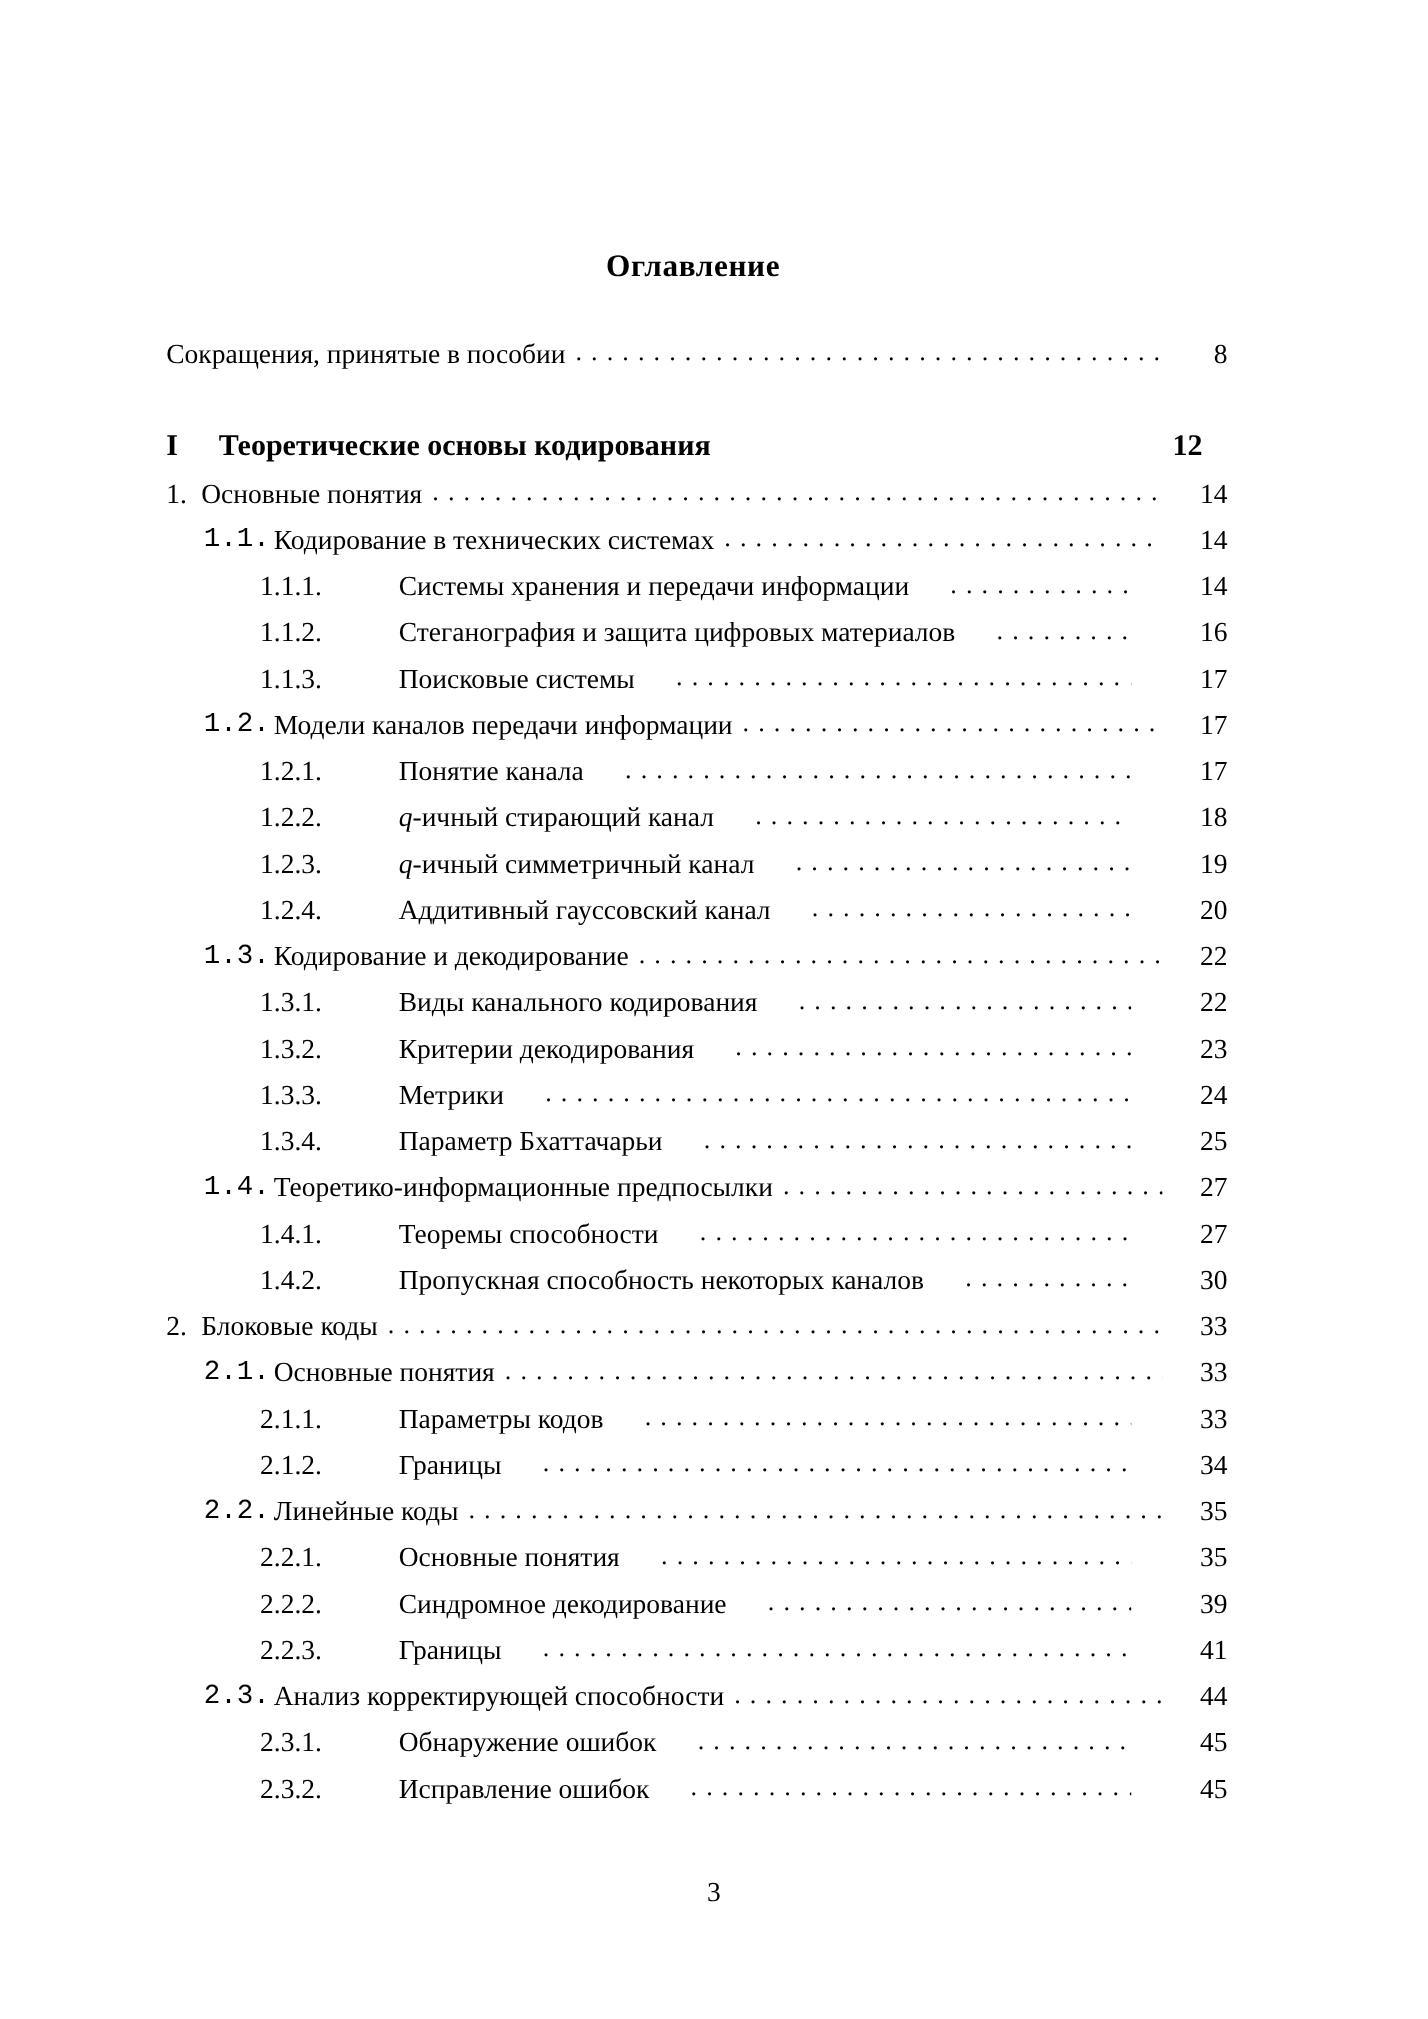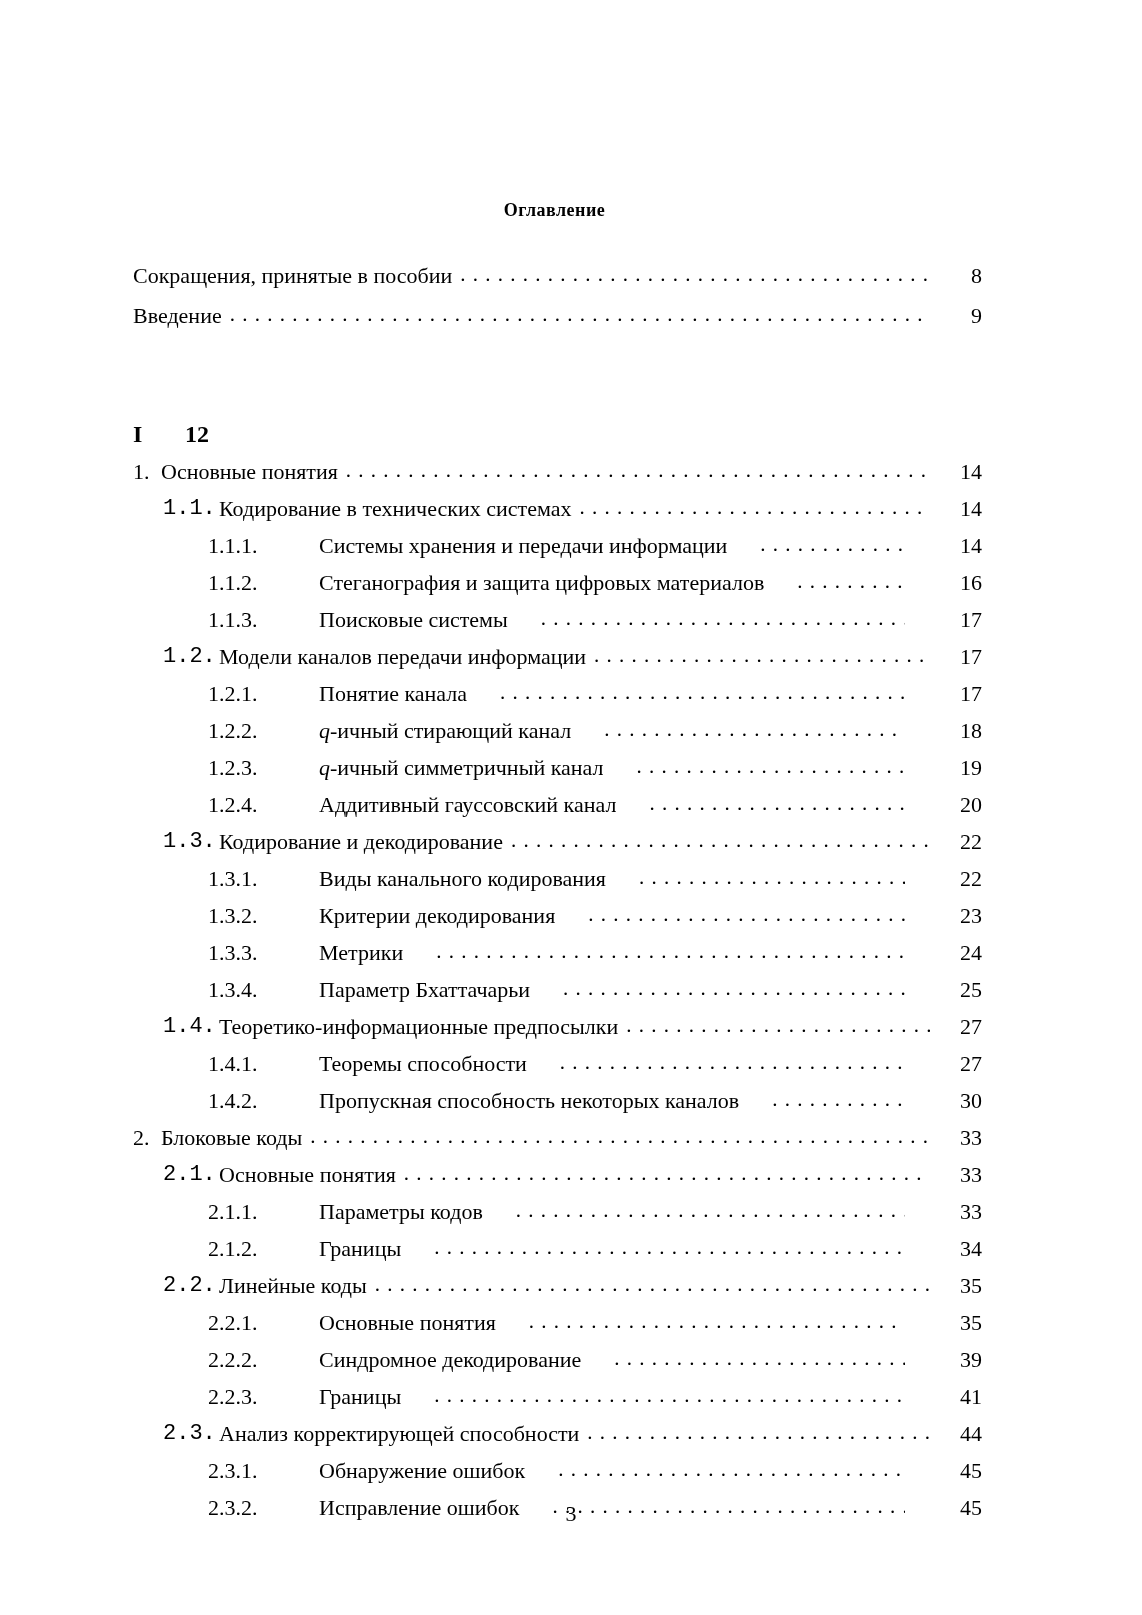--- a/index.html
+++ b/index.html
@@ -16,21 +16,21 @@
   }
   .page {
     position: relative;
     width: 1142px;
     height: 1615px;
     box-sizing: border-box;
     padding: 200px 160px 0 133px;
   }
   .toc-title {
     text-align: center;
-    font-size: 18px;
+    font-size: 25px;
     letter-spacing: 0.5px;
     margin: 0 0 44px 0;
     padding-right: 6px;
   }
   .toc-list {
     width: 100%;
   }
   .entry {
     display: flex;
     align-items: center;
@@ -76,21 +76,21 @@
 
   .part {
     display: flex;
     align-items: baseline;
     font-weight: bold;
     font-size: 24px;
     margin-bottom: 13px;
   }
   .part .part-num { flex: 0 0 42px; }
   .part .part-title { flex: 1 1 auto; }
-  .part .page-no { flex: 0 0 44px; text-align: center; margin-top: 44px; }
+  .part .page-no { flex: 0 0 44px; text-align: left; }
 
   .lvl1 .num { width: 28px; }
   .lvl1 .label { }
   .lvl1 { padding-left: 0; }
 
   .lvl2 { padding-left: 30px; }
   .lvl2 .num { width: 56px; font-family: Liberation Mono, monospace; }
 
   .lvl3 { padding-left: 75px; gap: 25px; }
   .lvl3 .num { width: 86px; }
@@ -111,31 +111,27 @@
 <div class="page">
 
   <h1 class="toc-title">Оглавление</h1>
 
   <div class="toc-list front" id="front-list">
       <div class="entry lvl1">
         <span class="label">Сокращения, принятые в пособии</span>
         <span class="dots"></span>
         <span class="page-no">8</span>
       </div>
-      <div class="entry lvl1">
-        <span class="label">Введение</span>
-        <span class="dots"></span>
-        <span class="page-no">9</span>
-      </div>
     </div>
 
   <div class="gap-after-front"></div>
 
   <div class="part">
     <span class="part-num">I</span>
+    <span class="part-title">Теоретические основы кодирования</span>
     <span class="page-no">12</span>
   </div>
 
   <div class="toc-list" id="toc-list">
       <div class="entry lvl1">
         <span class="num">1.</span>
         <span class="label">Основные понятия</span>
         <span class="dots"></span>
         <span class="page-no">14</span>
       </div>

